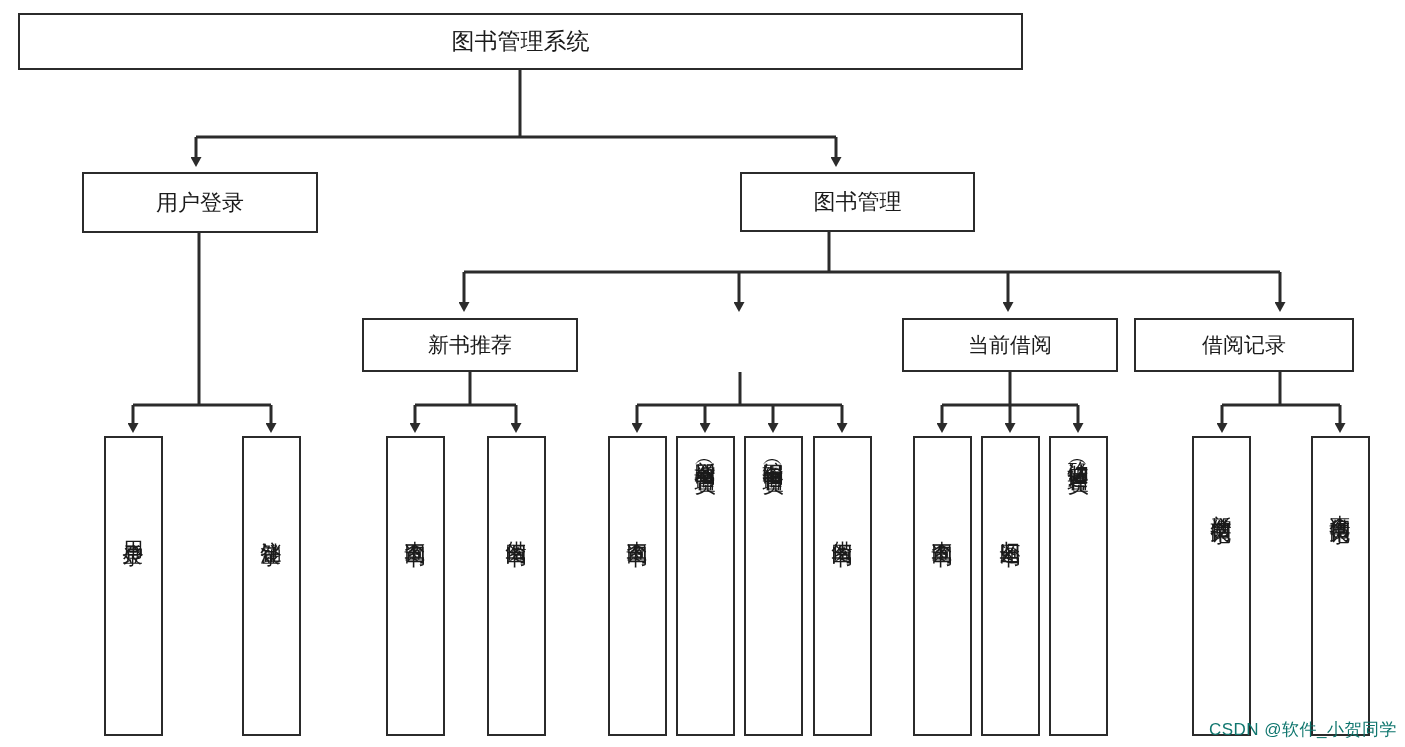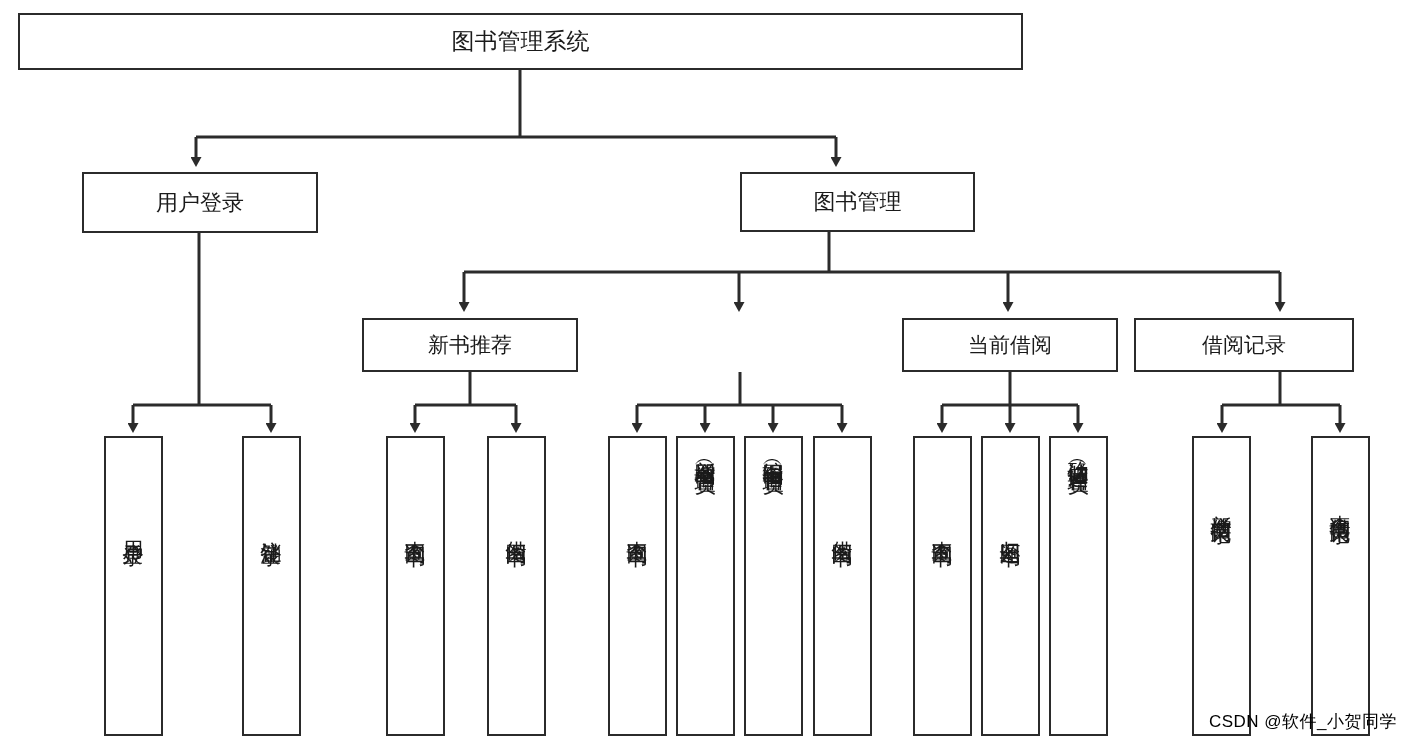--- a/index.html
+++ b/index.html
@@ -58,23 +58,23 @@
     line-height: 1;
     white-space: nowrap;
     display: block;
   }
   .leaf.short .vtext { margin-top: 86px; }
   .leaf.med .vtext   { margin-top: 60px; }
   .leaf.xlong .vtext { margin-top: 6px; }
   .watermark {
     position: absolute;
     right: 8px;
-    bottom: 14px;
+    bottom: 6px;
     font-size: 17px;
-    color: #000000;
+    color: #0f766e;
     white-space: nowrap;
     letter-spacing: 0.5px;
   }
 </style>
 </head>
 <body>
 
 <div id="canvas">
 
   <svg id="wires" viewBox="0 0 1405 747" xmlns="http://www.w3.org/2000/svg">

